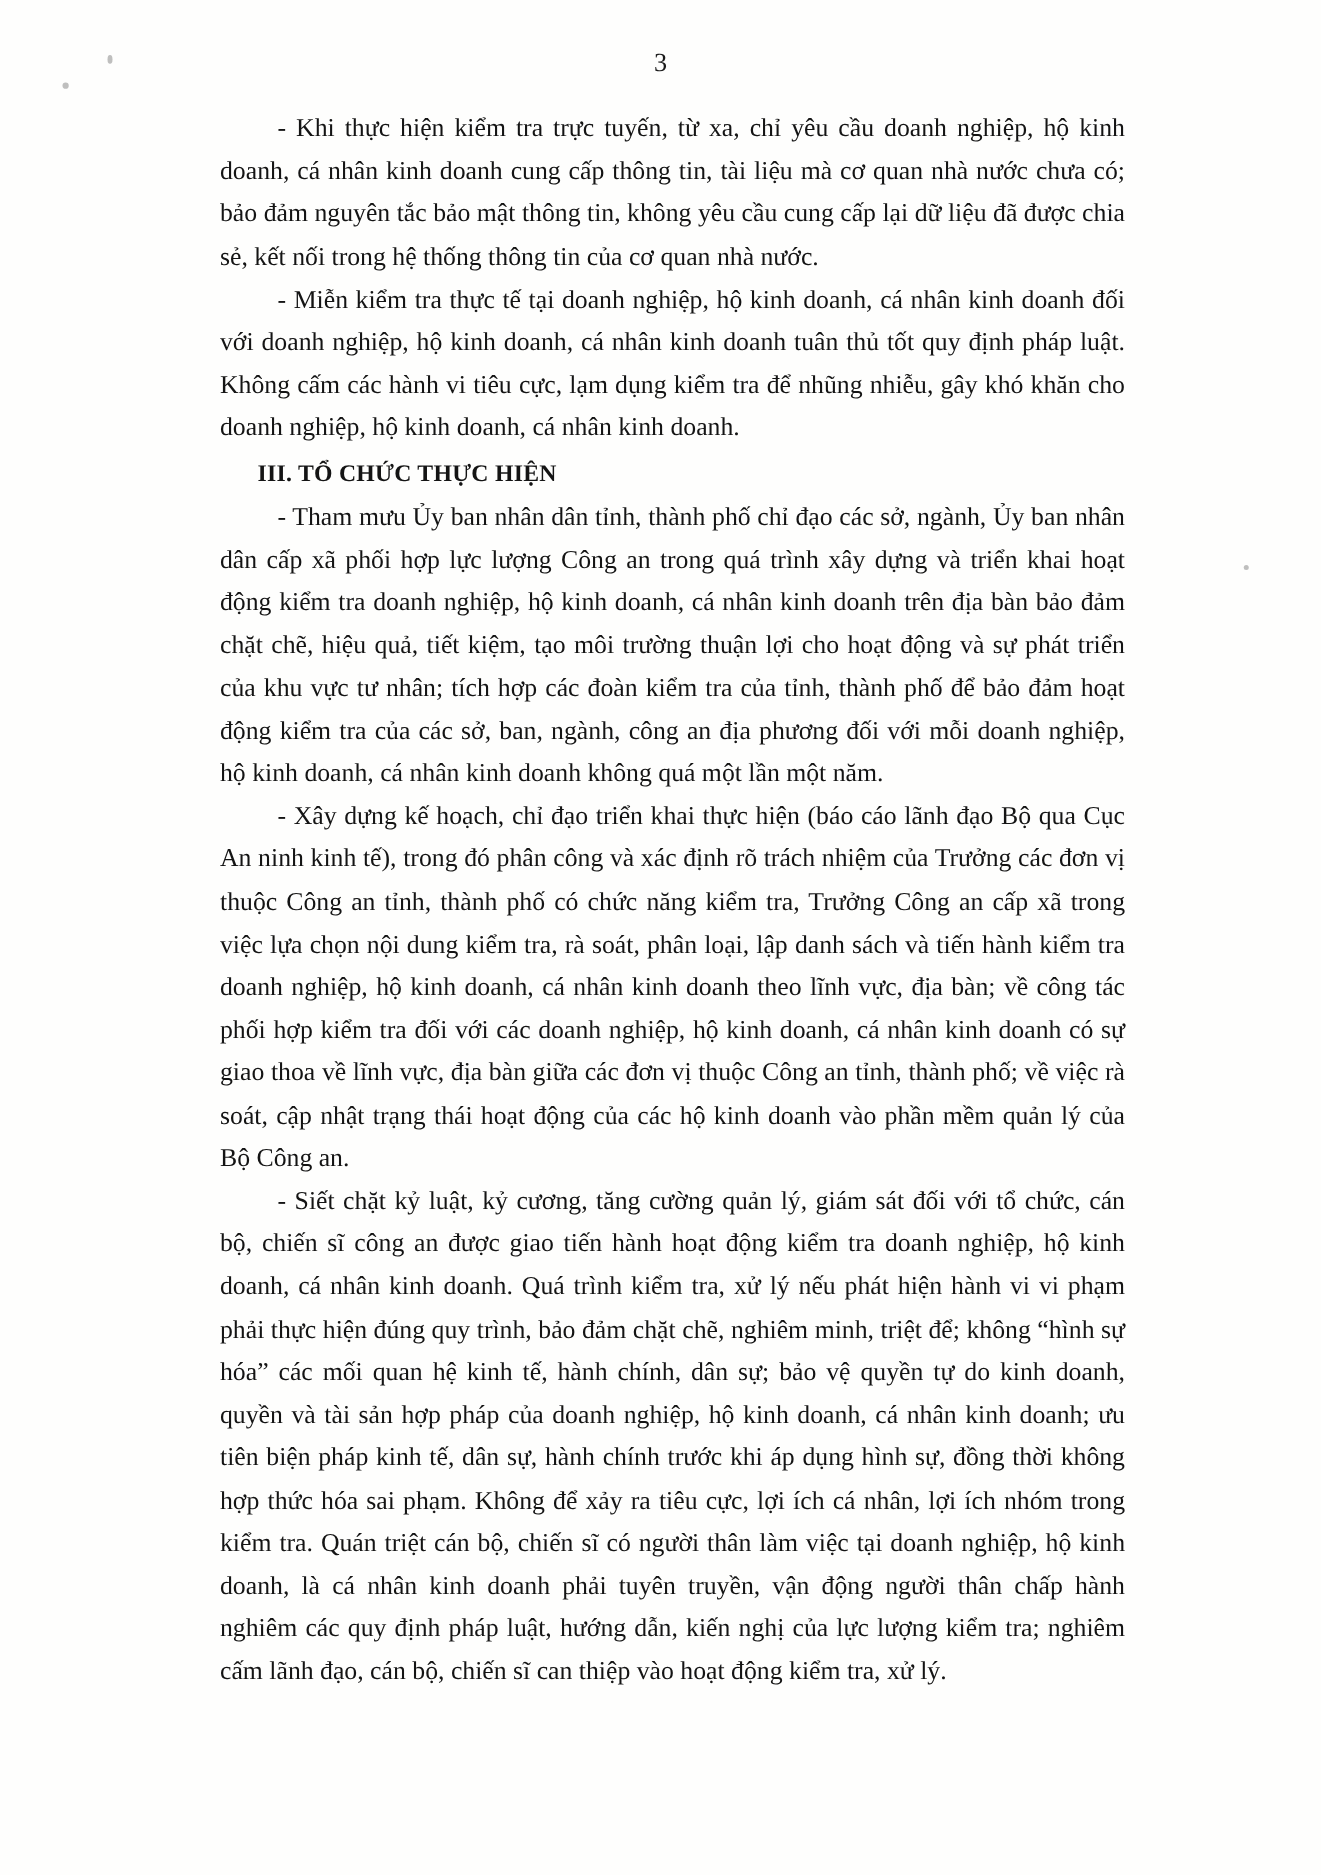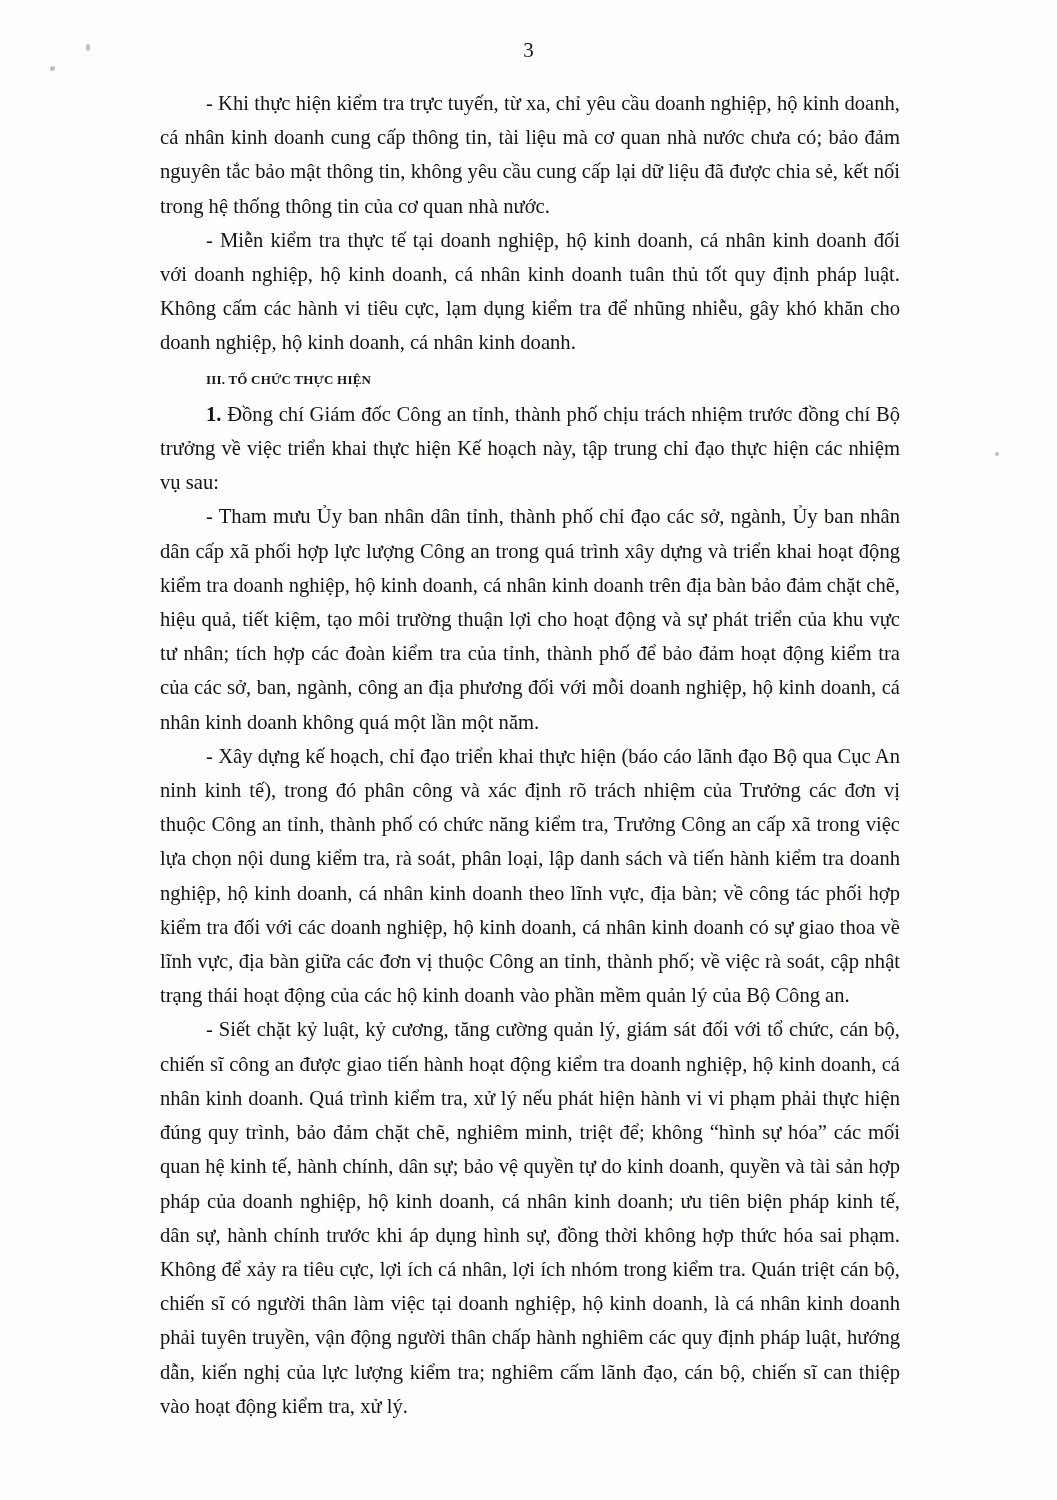--- a/index.html
+++ b/index.html
@@ -45,30 +45,30 @@
     left: 160px;
     top: 86px;
     width: 740px;
     font-size: 20.6px;
     line-height: 34.2px;
     text-align: justify;
     text-justify: inter-word;
     color: #141414;
   }
   p {
-    margin: 0 0 0 0;
+    margin: 0 0 0 16px;
     text-indent: 46px;
   }
   p.dash {
     text-indent: 46px;
   }
   h2.section {
     margin: 3px 0 0 0;
     text-indent: 46px;
-    font-size: 13px;
+    font-size: 19px;
     font-weight: bold;
     line-height: 34.2px;
     letter-spacing: .2px;
   }
   .lead-num {
     font-weight: bold;
   }
 </style>
 </head>
 <body>
@@ -82,21 +82,20 @@
   <div class="page-number">3</div>
 
   <div class="content">
 
     <p class="dash">- Khi thực hiện kiểm tra trực tuyến, từ xa, chỉ yêu cầu doanh nghiệp, hộ kinh doanh, cá nhân kinh doanh cung cấp thông tin, tài liệu mà cơ quan nhà nước chưa có; bảo đảm nguyên tắc bảo mật thông tin, không yêu cầu cung cấp lại dữ liệu đã được chia sẻ, kết nối trong hệ thống thông tin của cơ quan nhà nước.</p>
 
     <p class="dash">- Miễn kiểm tra thực tế tại doanh nghiệp, hộ kinh doanh, cá nhân kinh doanh đối với doanh nghiệp, hộ kinh doanh, cá nhân kinh doanh tuân thủ tốt quy định pháp luật. Không cấm các hành vi tiêu cực, lạm dụng kiểm tra để nhũng nhiễu, gây khó khăn cho doanh nghiệp, hộ kinh doanh, cá nhân kinh doanh.</p>
 
     <h2 class="section">III. TỔ CHỨC THỰC HIỆN</h2>
 
-    <p><span class="lead-num">1.</span><span> Đồng chí Giám đốc Công an tỉnh, thành phố chịu trách nhiệm trước đồng chí Bộ trưởng về việc triển khai thực hiện Kế hoạch này, tập trung chỉ đạo thực hiện các nhiệm vụ sau:</span></p>
 
     <p class="dash">- Tham mưu Ủy ban nhân dân tỉnh, thành phố chỉ đạo các sở, ngành, Ủy ban nhân dân cấp xã phối hợp lực lượng Công an trong quá trình xây dựng và triển khai hoạt động kiểm tra doanh nghiệp, hộ kinh doanh, cá nhân kinh doanh trên địa bàn bảo đảm chặt chẽ, hiệu quả, tiết kiệm, tạo môi trường thuận lợi cho hoạt động và sự phát triển của khu vực tư nhân; tích hợp các đoàn kiểm tra của tỉnh, thành phố để bảo đảm hoạt động kiểm tra của các sở, ban, ngành, công an địa phương đối với mỗi doanh nghiệp, hộ kinh doanh, cá nhân kinh doanh không quá một lần một năm.</p>
 
     <p class="dash">- Xây dựng kế hoạch, chỉ đạo triển khai thực hiện (báo cáo lãnh đạo Bộ qua Cục An ninh kinh tế), trong đó phân công và xác định rõ trách nhiệm của Trưởng các đơn vị thuộc Công an tỉnh, thành phố có chức năng kiểm tra, Trưởng Công an cấp xã trong việc lựa chọn nội dung kiểm tra, rà soát, phân loại, lập danh sách và tiến hành kiểm tra doanh nghiệp, hộ kinh doanh, cá nhân kinh doanh theo lĩnh vực, địa bàn; về công tác phối hợp kiểm tra đối với các doanh nghiệp, hộ kinh doanh, cá nhân kinh doanh có sự giao thoa về lĩnh vực, địa bàn giữa các đơn vị thuộc Công an tỉnh, thành phố; về việc rà soát, cập nhật trạng thái hoạt động của các hộ kinh doanh vào phần mềm quản lý của Bộ Công an.</p>
 
     <p class="dash">- Siết chặt kỷ luật, kỷ cương, tăng cường quản lý, giám sát đối với tổ chức, cán bộ, chiến sĩ công an được giao tiến hành hoạt động kiểm tra doanh nghiệp, hộ kinh doanh, cá nhân kinh doanh. Quá trình kiểm tra, xử lý nếu phát hiện hành vi vi phạm phải thực hiện đúng quy trình, bảo đảm chặt chẽ, nghiêm minh, triệt để; không “hình sự hóa” các mối quan hệ kinh tế, hành chính, dân sự; bảo vệ quyền tự do kinh doanh, quyền và tài sản hợp pháp của doanh nghiệp, hộ kinh doanh, cá nhân kinh doanh; ưu tiên biện pháp kinh tế, dân sự, hành chính trước khi áp dụng hình sự, đồng thời không hợp thức hóa sai phạm. Không để xảy ra tiêu cực, lợi ích cá nhân, lợi ích nhóm trong kiểm tra. Quán triệt cán bộ, chiến sĩ có người thân làm việc tại doanh nghiệp, hộ kinh doanh, là cá nhân kinh doanh phải tuyên truyền, vận động người thân chấp hành nghiêm các quy định pháp luật, hướng dẫn, kiến nghị của lực lượng kiểm tra; nghiêm cấm lãnh đạo, cán bộ, chiến sĩ can thiệp vào hoạt động kiểm tra, xử lý.</p>
 
   </div>
 </div>
 

